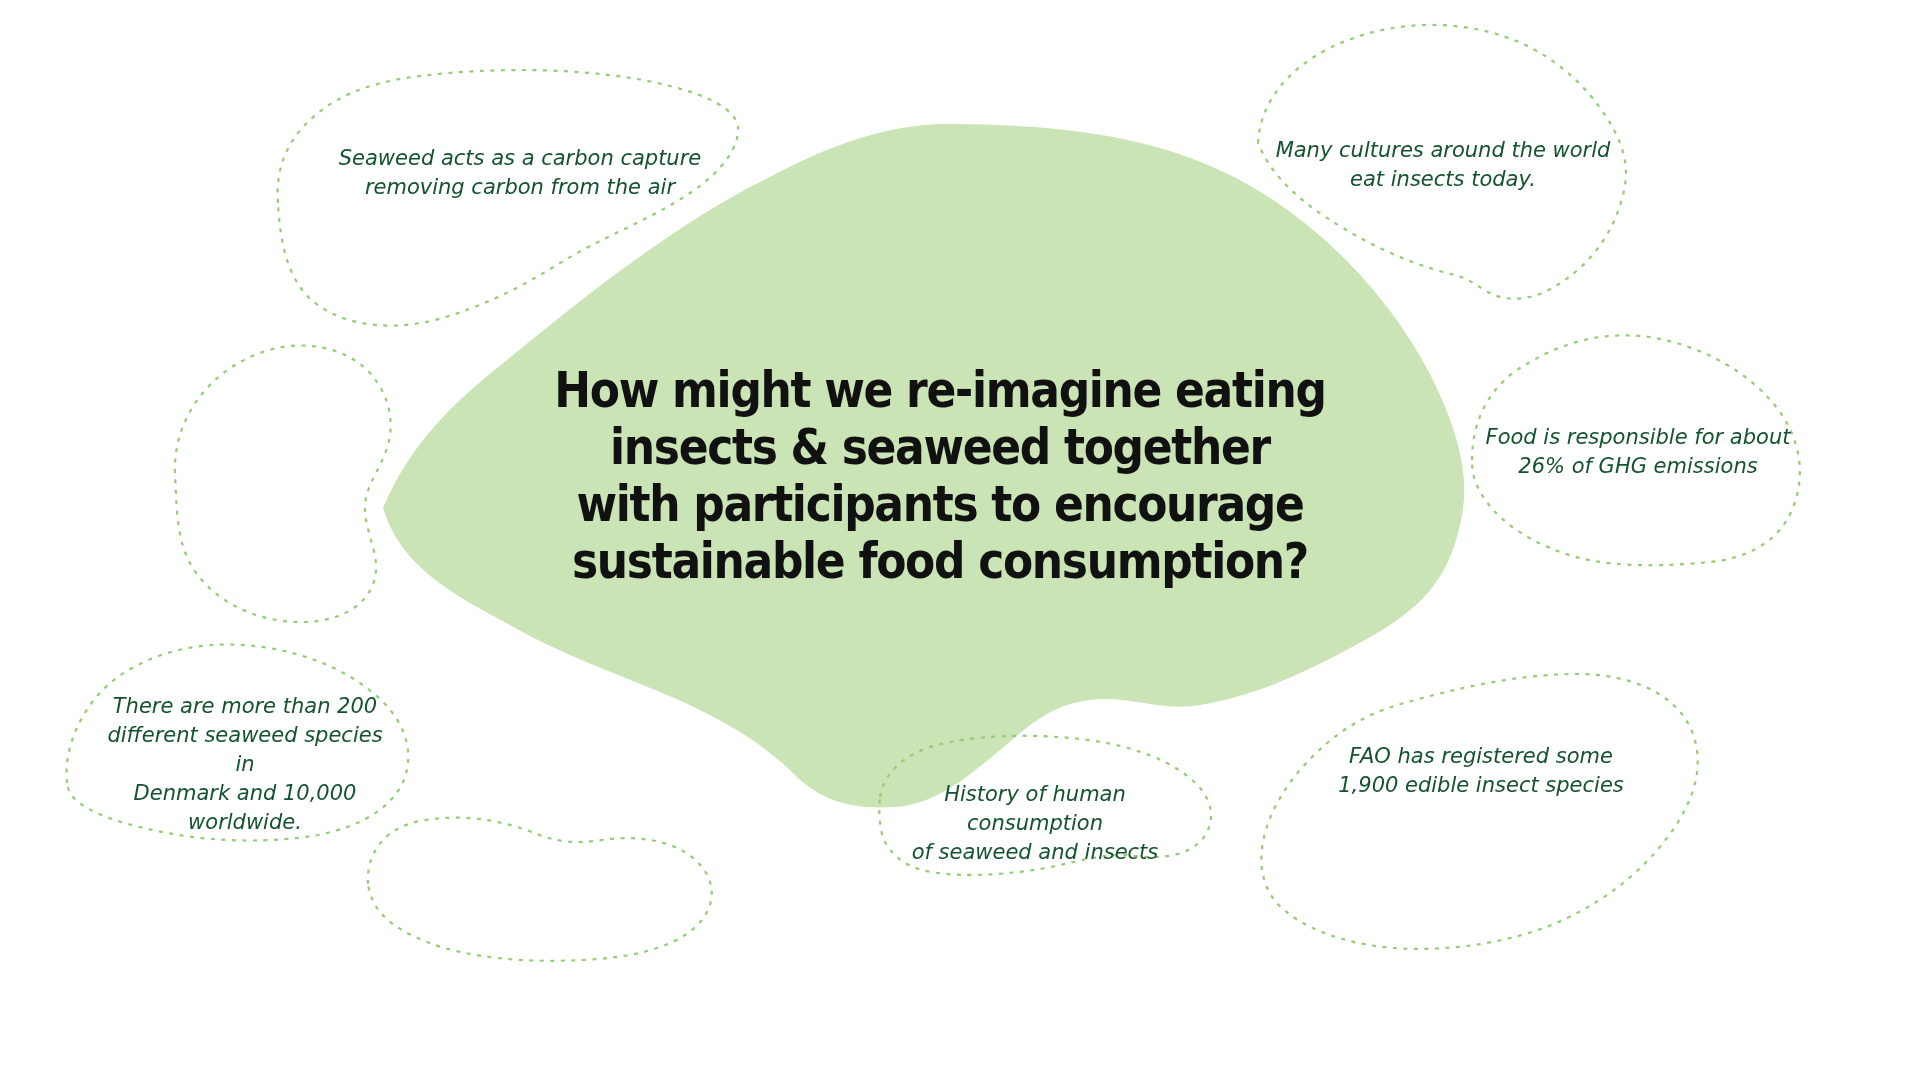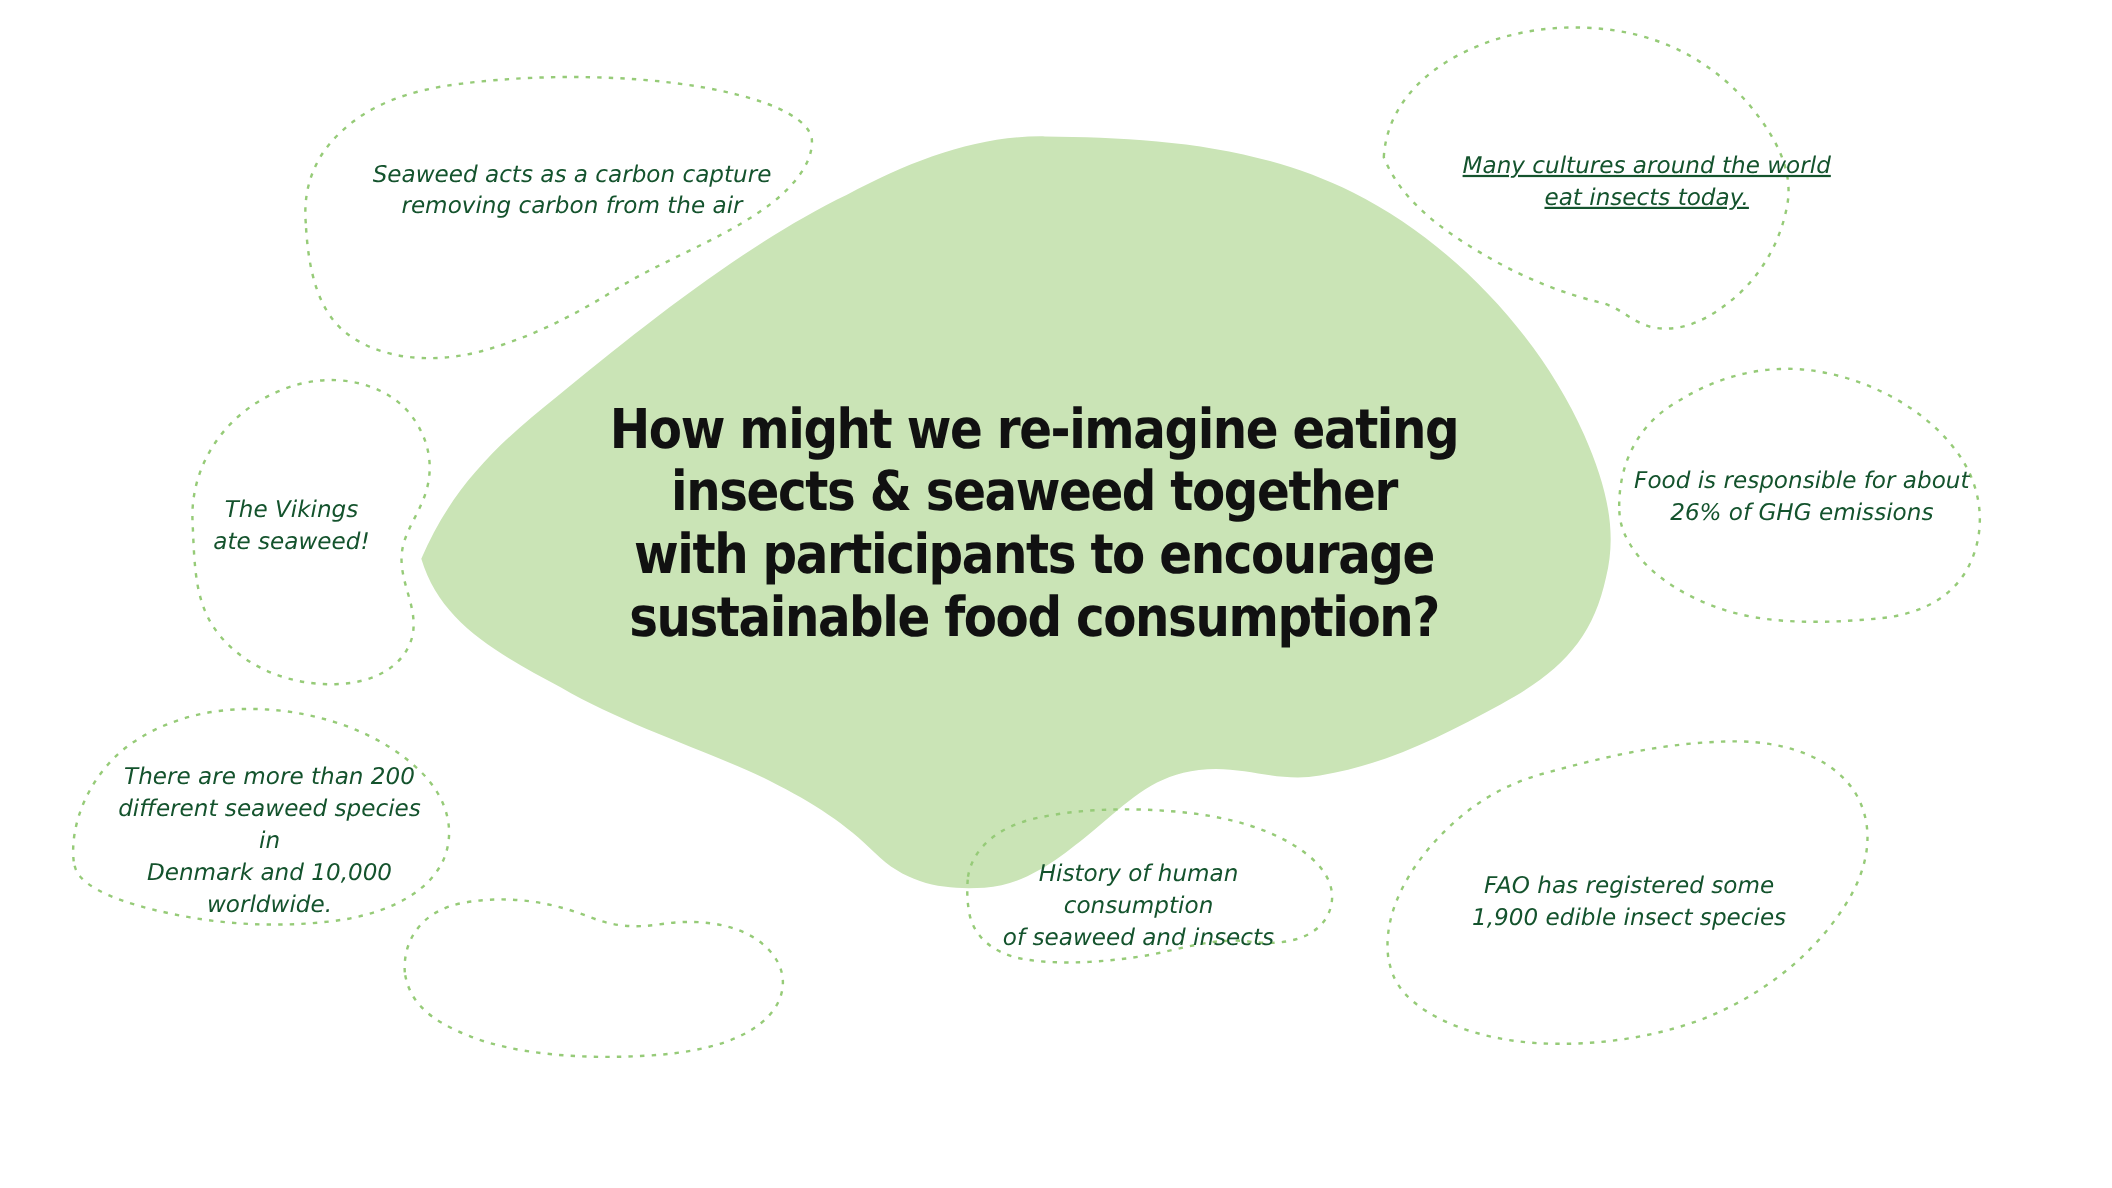--- a/index.html
+++ b/index.html
@@ -45,27 +45,27 @@
   .note {
     position: absolute;
     font-style: italic;
     font-size: 21px;
     line-height: 29px;
     text-align: center;
     color: #14532d;
     white-space: pre-line;
   }
   .note-seaweed-carbon   { left: 320px;  top: 144px; width: 400px; }
-  .note-cultures-insects { left: 1297px; top: 136px; width: 400px; text-decoration: underline; }
+  .note-cultures-insects { left: 1243px; top: 136px; width: 400px; }
   .note-vikings          { left: 165px;  top: 449px; width: 200px; }
   .note-ghg              { left: 1463px; top: 423px; width: 350px; text-align: center; }
   .note-species          { left: 95px;   top: 692px; width: 300px; }
   .note-perception       { left: 398px;  top: 855px; width: 300px; }
   .note-history          { left: 885px;  top: 780px; width: 300px; }
-  .note-fao              { left: 1331px; top: 791px; width: 300px; }
+  .note-fao              { left: 1331px; top: 742px; width: 300px; }
 </style>
 </head>
 <body>
 
 <div class="board">
 
   <svg class="blob-svg" style="left:380px; top:115px;" width="1085" height="700" viewBox="0 0 1085 700">
     <path d="M 3 393
              C 30 330, 70 290, 127 245
              C 200 185, 300 105, 390 62
@@ -188,22 +188,20 @@
 insects &amp; seaweed together
 with participants to encourage
 sustainable food consumption?</div>
 
   <div class="note note-seaweed-carbon">Seaweed acts as a carbon capture
 removing carbon from the air</div>
 
   <div class="note note-cultures-insects">Many cultures around the world
 eat insects today.</div>
 
-  <div class="note note-vikings">The Vikings
-ate seaweed!</div>
 
   <div class="note note-ghg">Food is responsible for about
 26% of GHG emissions</div>
 
   <div class="note note-species">There are more than 200
 different seaweed species in
 Denmark and 10,000
 worldwide.</div>
 
 

